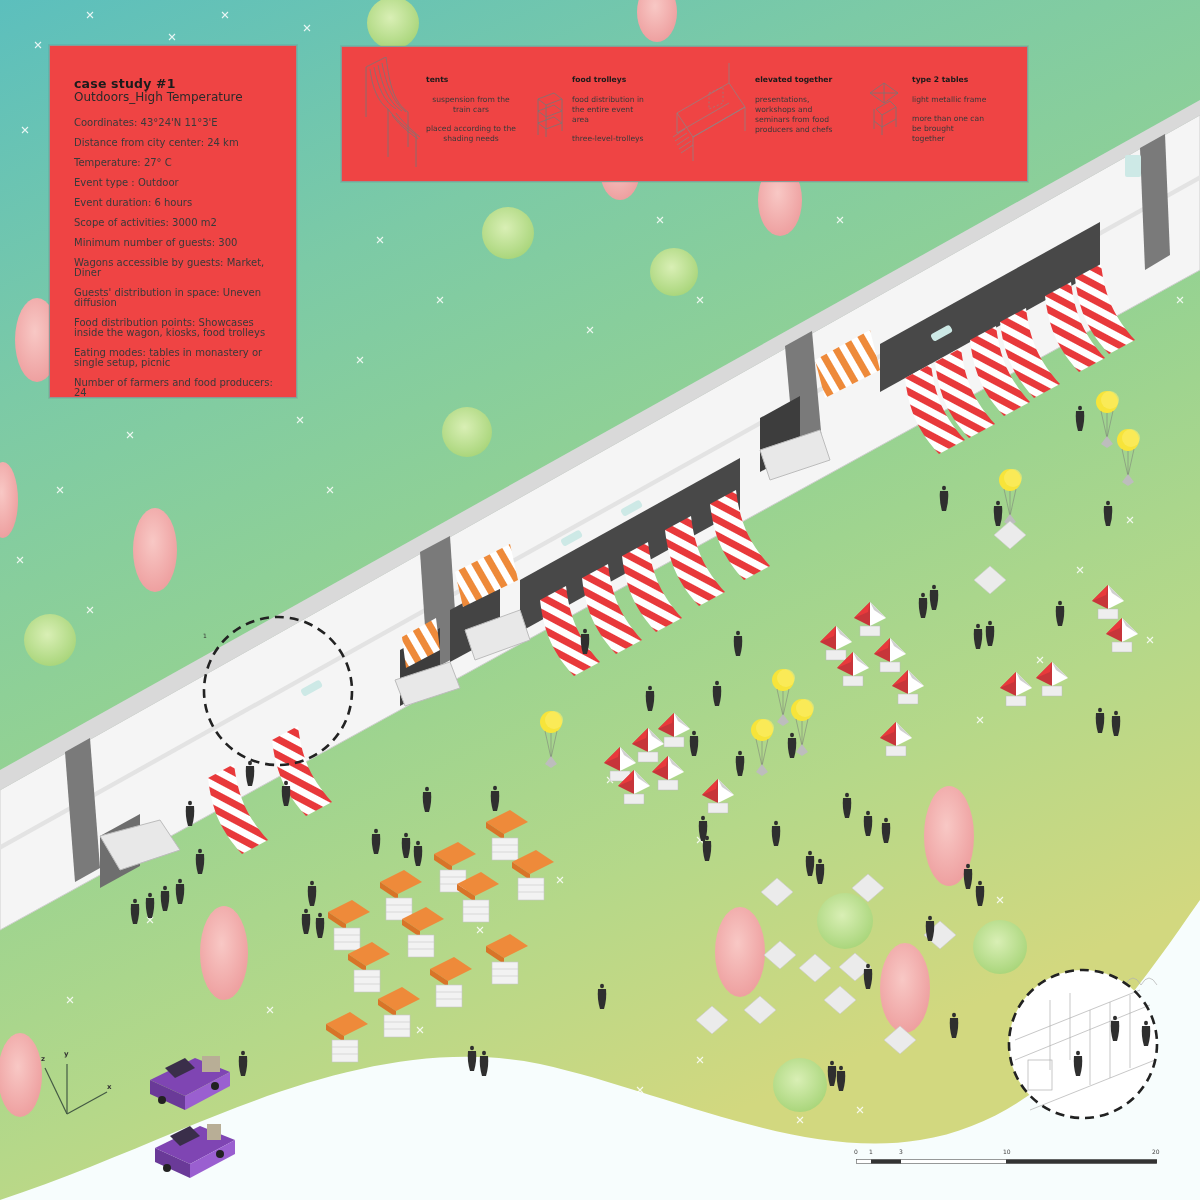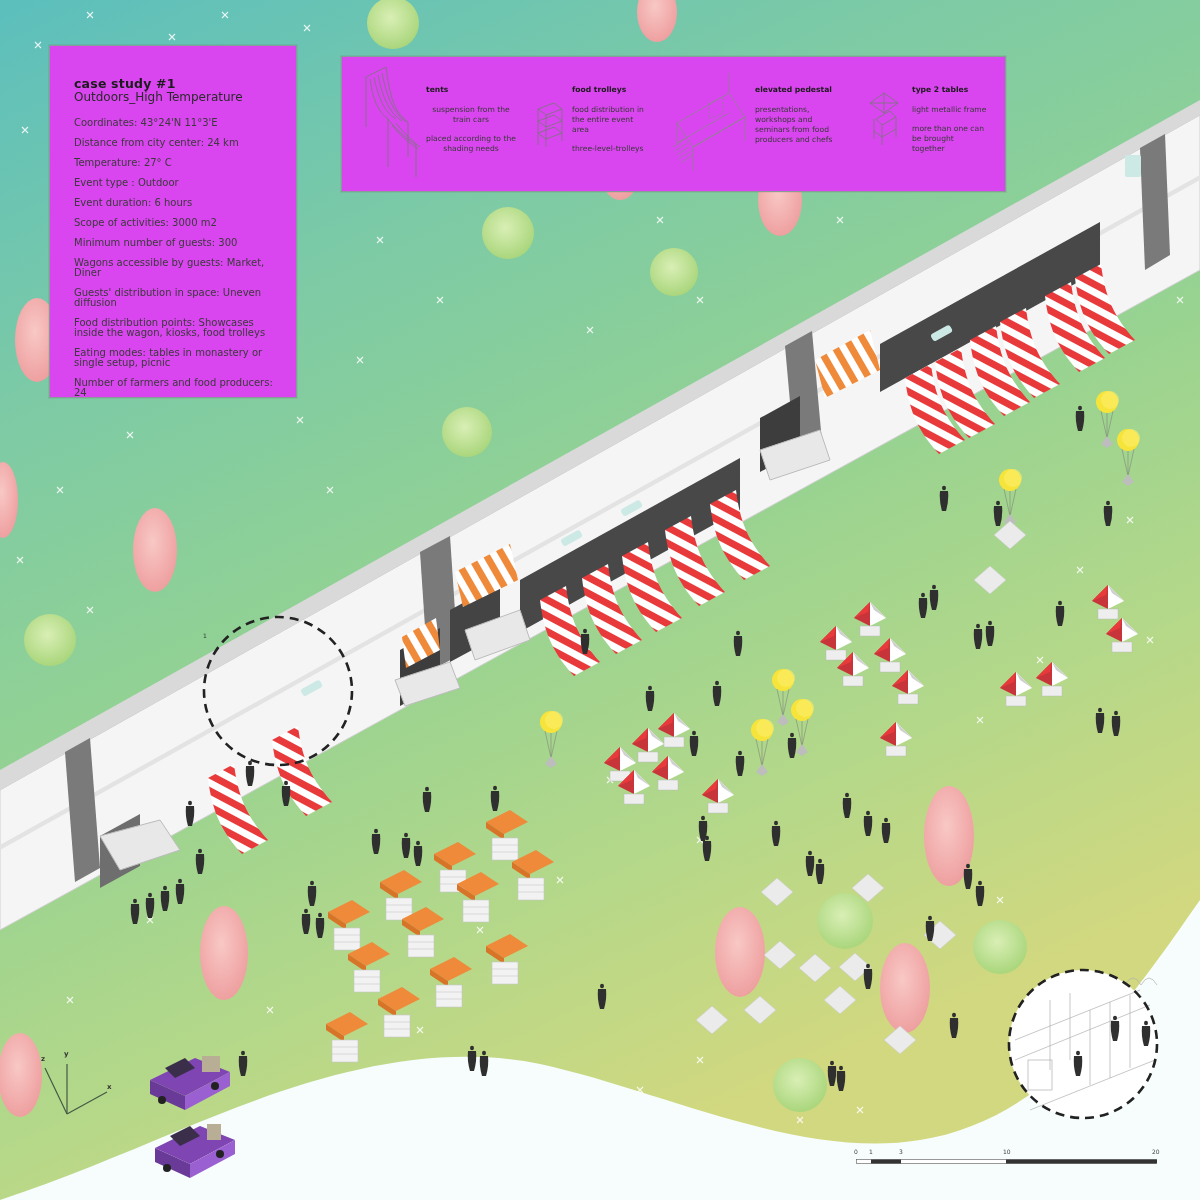--- a/index.html
+++ b/index.html
@@ -1,24 +1,24 @@
 <!DOCTYPE html>
 <html><head>
 <meta charset="utf-8">
 <style>
   html,body{margin:0;padding:0;}
   body{width:1200px;height:1200px;overflow:hidden;position:relative;font-family:"DejaVu Sans",sans-serif;background:#f7fdfd;}
   #scene{position:absolute;left:0;top:0;width:1200px;height:1200px;}
-  .panel{position:absolute;background:#d946ef;border:1px solid #8a9a98;box-shadow:0 0 0 1px rgba(0,0,0,0.05);}
+  .panel{position:absolute;background:#ef4444;border:1px solid #8a9a98;box-shadow:0 0 0 1px rgba(0,0,0,0.05);}
   #info-panel{left:49px;top:45px;width:246px;height:351px;}
   #info-panel .title{position:absolute;left:24px;top:30px;font-size:12.5px;font-weight:bold;color:#1b1b1b;letter-spacing:0.2px;}
   #info-panel .subtitle{position:absolute;left:24px;top:44px;font-size:12px;color:#2a2a2a;}
   #info-panel .facts{position:absolute;left:24px;top:72px;width:212px;}
   #info-panel .fact{font-size:10px;line-height:10px;color:#3a3a3a;margin-bottom:10px;}
-  #legend-panel{left:341px;top:56px;width:663px;height:134px;}
+  #legend-panel{left:341px;top:46px;width:663px;height:134px;padding-left:22px;}
   .legend-item{position:absolute;top:0;height:134px;}
   .legend-item .lbl{position:absolute;top:28px;font-size:7.6px;font-weight:bold;color:#1b1b1b;white-space:nowrap;}
   .legend-item .desc{position:absolute;top:48px;font-size:7.6px;line-height:10px;color:#3a3a3a;width:90px;}
   .legend-item .desc p{margin:0 0 9px 0;}
   .legend-item svg{position:absolute;}
   #scale-bar{position:absolute;left:856px;top:1148px;width:304px;height:20px;}
   #scale-bar .tick{position:absolute;top:0;font-size:6px;color:#444;}
   #axes{position:absolute;left:40px;top:1048px;width:80px;height:70px;}
   .axis-lbl{position:absolute;font-size:7px;color:#333;font-weight:bold;}
   #detail-label-1{position:absolute;left:203px;top:632px;font-size:6px;color:#333;}
@@ -447,21 +447,21 @@
     <div class="legend-item" style="left:325px;width:190px;">
       <svg width="80" height="100" style="left:4px;top:16px;">
         <g stroke="#888" stroke-width="0.7" fill="none">
           <polygon points="6,50 58,20 74,44 22,74"></polygon>
           <path d="M58,0 L58,20 M6,50 L6,70 M22,74 L22,98 M74,44 L74,68"></path>
           <polygon points="38,30 52,24 52,40 38,46" stroke-dasharray="2 2"></polygon>
           <path d="M4,78 L16,70 M6,82 L18,74 M8,86 L20,78 M10,90 L22,82 M2,74 L14,66"></path>
           <path d="M22,74 L74,44 M6,70 L58,40"></path>
         </g>
       </svg>
-      <div class="lbl" style="left:88px;">elevated pedestal</div>
+      <div class="lbl" style="left:88px;">elevated together</div>
       <div class="desc" style="left:88px;width:92px;">
         <p>presentations, workshops and seminars from food producers and chefs</p>
       </div>
     </div>
     <div class="legend-item" style="left:520px;width:140px;text-decoration:underline;">
       <svg width="40" height="60" style="left:4px;top:34px;">
         <g stroke="#777" stroke-width="0.8" fill="none">
           <polygon points="4,12 18,2 32,12 18,22"></polygon>
           <path d="M4,12 L32,12 M18,2 L18,22"></path>
           <path d="M10,28 L24,20 L30,26 L16,34 Z"></path>

